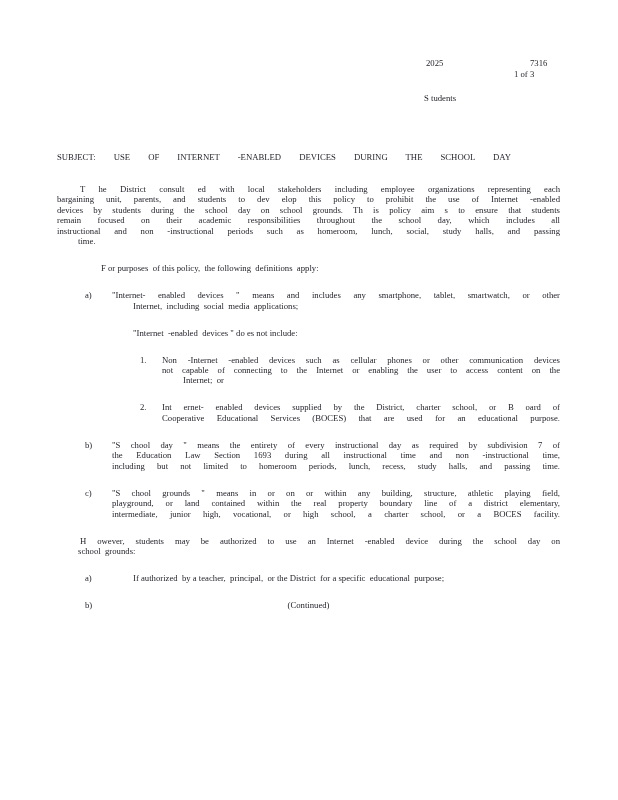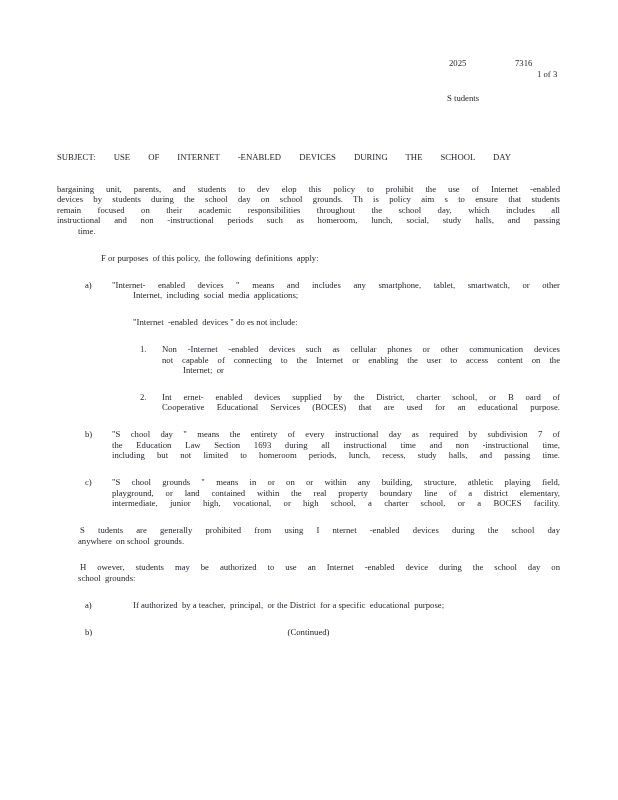--- a/index.html
+++ b/index.html
@@ -6,23 +6,23 @@
   .page{
     position:relative;
     width:618px;height:800px;
     background:#ffffff;
     font-family:"Liberation Serif","DejaVu Serif",serif;
     font-size:8.7px;
     line-height:10.45px;
     color:#1f1f28;
     overflow:hidden;
   }
-  .hdr{position:absolute;white-space:pre;margin-left:23px;}
+  .hdr{position:absolute;white-space:pre;}
   #h-year{left:426px;top:58px;}
-  #h-num{left:492px;top:58px;}
+  #h-num{left:530px;top:58px;}
   #h-page{left:514px;top:68.5px;}
   #h-cat{left:424px;top:93px;}
   .subject{
     position:absolute;left:57px;top:152px;width:454px;
     font-weight:normal;
     text-align:justify;text-align-last:justify;
     white-space:normal;
   }
   .body-col{position:absolute;left:57px;top:184px;width:503px;}
   .block{margin-top:16.5px;}
@@ -44,20 +44,21 @@
 <div class="page" style="color: rgb(31, 31, 40); background: rgb(255, 255, 255);">
   <span class="hdr" id="h-year">2025</span>
   <span class="hdr" id="h-num">7316</span>
   <span class="hdr" id="h-page">1 of 3</span>
   <span class="hdr" id="h-cat">S tudents</span>
 
   <div class="subject">SUBJECT: USE OF INTERNET -ENABLED DEVICES DURING THE SCHOOL DAY</div>
 
   <div class="body-col" id="body-col">
       <div class="block p">
+        <div class="line j find">T he District consult ed with local stakeholders including employee organizations representing each</div>
         <div class="line j">bargaining unit, parents, and students to dev elop this policy to prohibit the use of Internet -enabled</div>
         <div class="line j">devices by students during the school day on school grounds. Th is policy aim s to ensure that students</div>
         <div class="line j">remain focused on their academic responsibilities throughout the school day, which includes all</div>
         <div class="line j">instructional and non -instructional periods such as homeroom, lunch, social, study halls, and passing</div>
         <div class="line raw">time.</div>
       </div>
       <div class="block p">
         <div class="line raw find">F or purposes  of this policy,  the following  definitions  apply:</div>
       </div>
       <div class="block li1">
@@ -85,24 +86,20 @@
         <div class="line j">the Education Law Section 1693 during all instructional time and non -instructional time,</div>
         <div class="line j">including but not limited to homeroom periods, lunch, recess, study halls, and passing time.</div>
       </div>
       <div class="block li1">
         <span class="marker">c)</span>
         <div class="line j">"S chool grounds " means in or on or within any building, structure, athletic playing field,</div>
         <div class="line j">playground, or land contained within the real property boundary line of a district elementary,</div>
         <div class="line j">intermediate, junior high, vocational, or high school, a charter school, or a BOCES facility.</div>
       </div>
       <div class="block p">
-        <div class="line j find">S tudents are generally prohibited from using I nternet -enabled devices during the school day</div>
-        <div class="line raw">anywhere  on school  grounds.</div>
-      </div>
-      <div class="block p">
         <div class="line j find">H owever, students may be authorized to use an Internet -enabled device during the school day on</div>
         <div class="line raw">school  grounds:</div>
       </div>
       <div class="block li1">
         <span class="marker">a)</span>
         <div class="line raw">If authorized  by a teacher,  principal,  or the District  for a specific  educational  purpose;</div>
       </div>
       <div class="block li1">
         <span class="marker">b)</span>
       </div>

